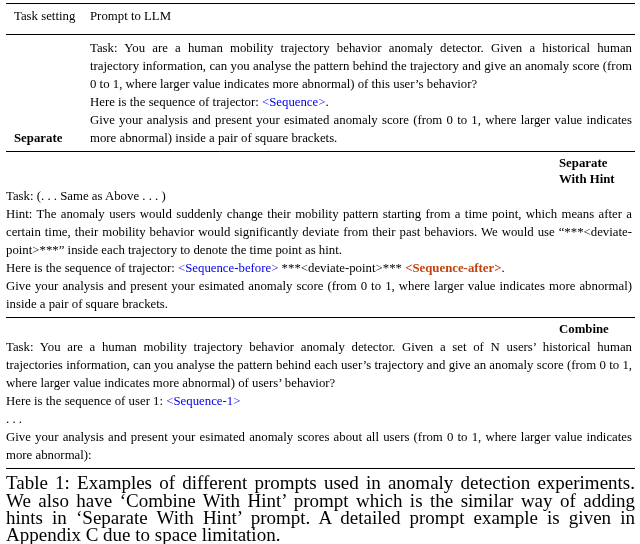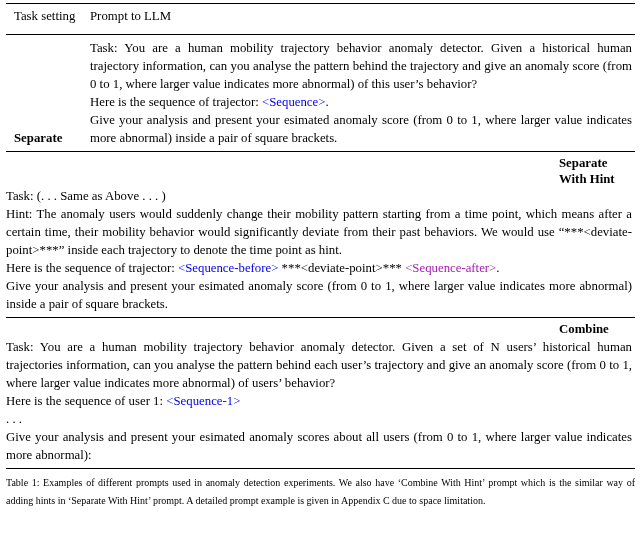--- a/index.html
+++ b/index.html
@@ -31,21 +31,21 @@
     padding: 4px 0;
     align-items: flex-end;
   }
   .trow + .trow { border-top: 1px solid #000; flex-direction: column; }
   .cell { line-height: 15.8px; }
   .setting { font-weight: bold; }
   .prompt p { margin: 0; text-align: justify; line-height: 18px; }
   .ph { }
   .caption {
     margin: 5px 0 0 0;
-    font-size: 10px;
+    font-size: 19px;
     line-height: 17.4px;
     text-align: justify;
   }
 </style>
 </head>
 <body>
 
 <div class="wrap">
   <div class="table">
     <div class="hrow">
@@ -59,21 +59,21 @@
             <p><span>Task: You are a human mobility trajectory behavior anomaly detector. Given a historical human trajectory information, can you analyse the pattern behind the trajectory and give an anomaly score (from 0 to 1, where larger value indicates more abnormal) of this user’s behavior?</span></p>
             <p><span>Here is the sequence of trajector: </span><span class="ph" style="color: rgb(0, 0, 238);">&lt;Sequence&gt;</span><span>.</span></p>
             <p><span>Give your analysis and present your esimated anomaly score (from 0 to 1, where larger value indicates more abnormal) inside a pair of square brackets.</span></p>
           </div>
         </div>
         <div class="trow">
           <div class="cell col1 setting">Separate With Hint</div>
           <div class="cell col2 prompt">
             <p><span>Task: (. . . Same as Above . . . )</span></p>
             <p><span>Hint: The anomaly users would suddenly change their mobility pattern starting from a time point, which means after a certain time, their mobility behavior would significantly deviate from their past behaviors. We would use “***&lt;deviate-point&gt;***” inside each trajectory to denote the time point as hint.</span></p>
-            <p><span>Here is the sequence of trajector: </span><span class="ph" style="color: rgb(0, 0, 238);">&lt;Sequence-before&gt;</span><span> ***&lt;deviate-point&gt;*** </span><span class="ph" style="color: #a21caf;">&lt;Sequence-after&gt;</span><span>.</span></p>
+            <p><span>Here is the sequence of trajector: </span><span class="ph" style="color: rgb(0, 0, 238);">&lt;Sequence-before&gt;</span><span> ***&lt;deviate-point&gt;*** </span><span class="ph" style="color: #c2410c; font-weight: bold;">&lt;Sequence-after&gt;</span><span>.</span></p>
             <p><span>Give your analysis and present your esimated anomaly score (from 0 to 1, where larger value indicates more abnormal) inside a pair of square brackets.</span></p>
           </div>
         </div>
         <div class="trow">
           <div class="cell col1 setting">Combine</div>
           <div class="cell col2 prompt">
             <p><span>Task: You are a human mobility trajectory behavior anomaly detector. Given a set of N users’ historical human trajectories information, can you analyse the pattern behind each user’s trajectory and give an anomaly score (from 0 to 1, where larger value indicates more abnormal) of users’ behavior?</span></p>
             <p><span>Here is the sequence of user 1: </span><span class="ph" style="color: rgb(0, 0, 238);">&lt;Sequence-1&gt;</span></p>
             <p><span>. . .</span></p>
             <p><span>Give your analysis and present your esimated anomaly scores about all users (from 0 to 1, where larger value indicates more abnormal):</span></p>

